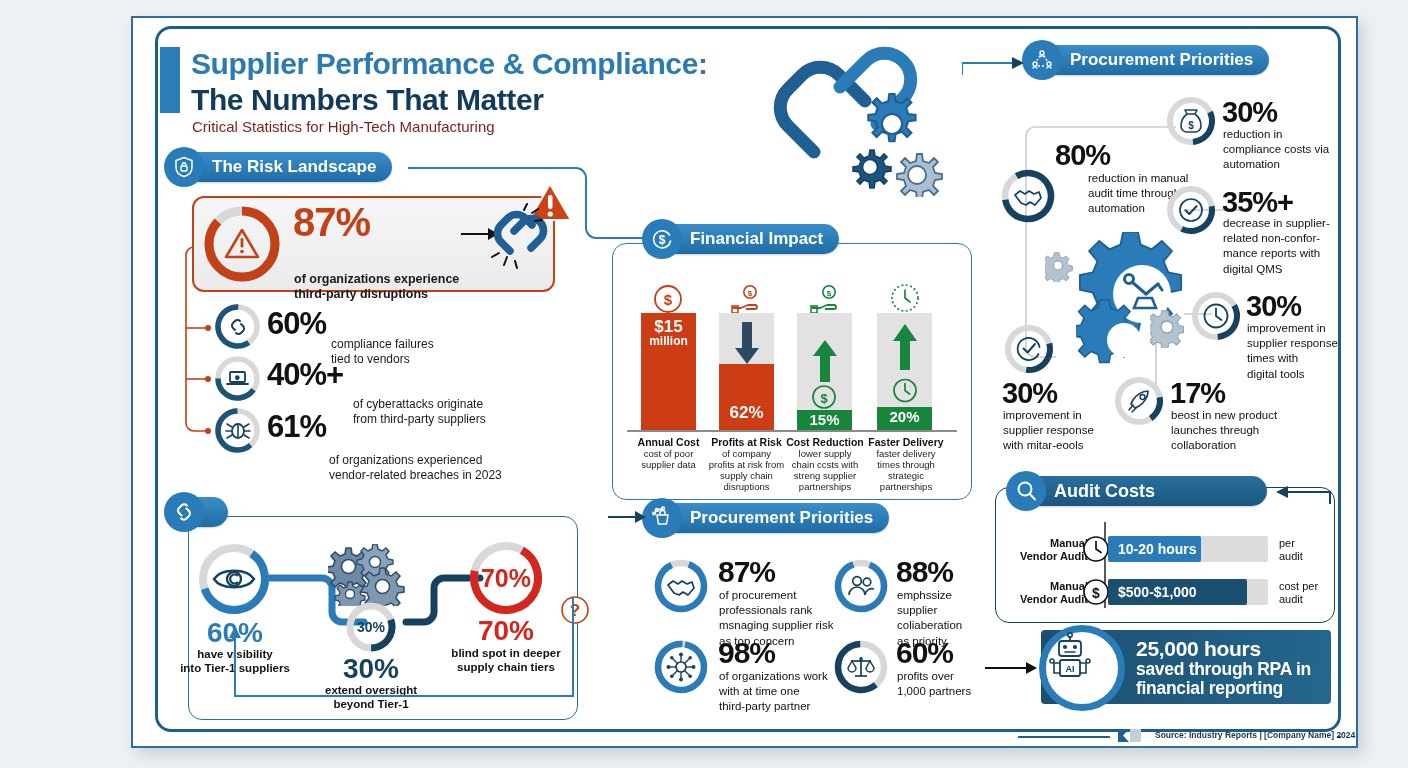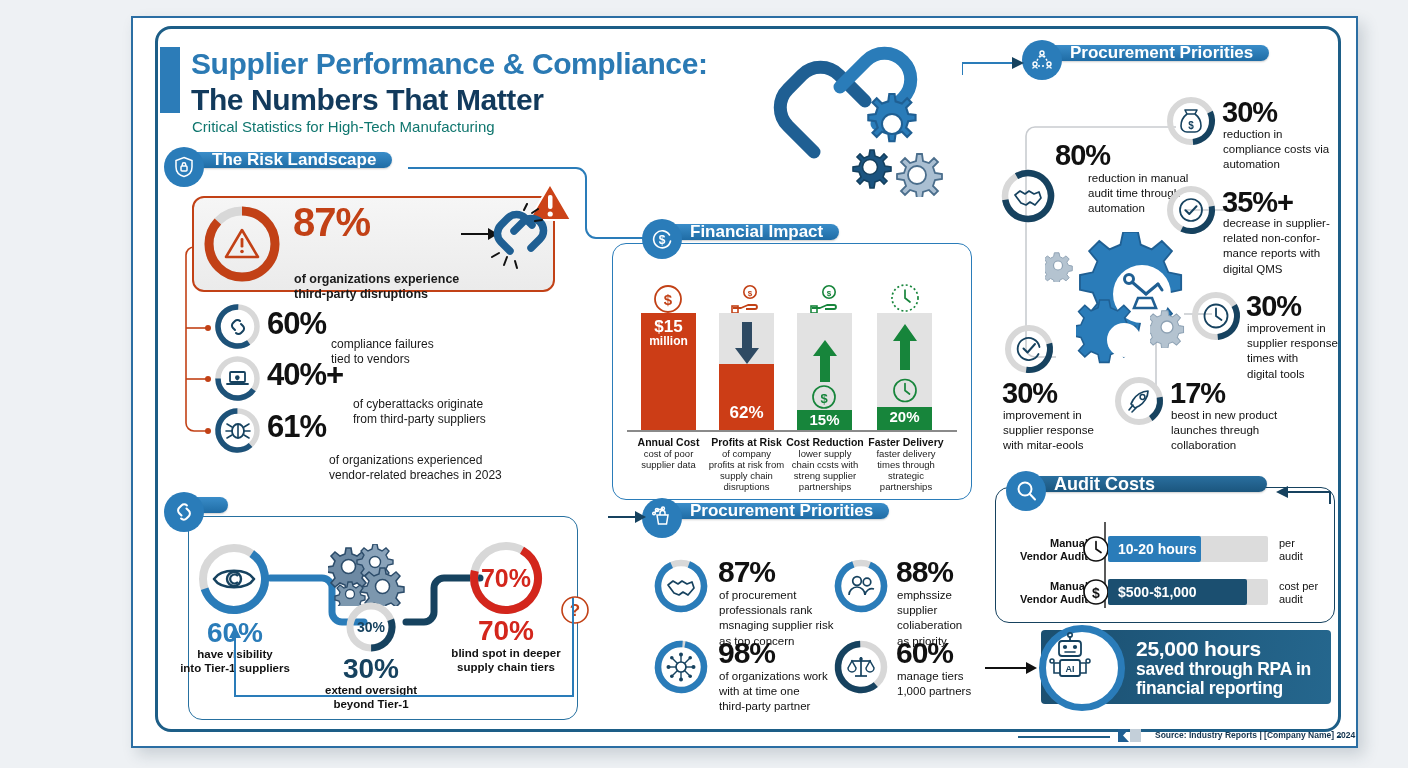--- a/index.html
+++ b/index.html
@@ -34,26 +34,26 @@
     position:absolute; left:191px; top:48px; width:620px;
     font-size:30px; font-weight:bold; color:#2b7ab4; letter-spacing:-.4px;
     line-height:1.08;
   }
   .title2{
     position:absolute; left:191px; top:83px; width:620px;
     font-size:30px; font-weight:bold; color:#123a5c; letter-spacing:-.4px;
   }
   .subtitle{
     position:absolute; left:192px; top:118px; width:620px;
-    font-size:15px; color:#0f766e;
+    font-size:15px; color:#7f1d1d;
   }
 
   
   .pill{
-    position:absolute; height:16px; border-radius:15px;
+    position:absolute; height:30px; border-radius:15px;
     background:linear-gradient(#3a8dc9,#1f6ca5);
     color:#fff; font-size:17px; font-weight:bold;
     display:flex; align-items:center; padding-left:40px; padding-right:16px;
     white-space:nowrap;
     box-shadow:0 1px 2px rgba(0,0,0,.2);
   }
   .pill .badge{
     position:absolute; left:-8px; top:-5px; width:40px; height:40px;
     border-radius:50%; background:#2a7cb9;
     display:flex; align-items:center; justify-content:center;
@@ -537,21 +537,21 @@
       <path d="M14 3 V22" stroke="#16425f" stroke-width="1.7"></path>
       <path d="M4 7 H24" stroke="#16425f" stroke-width="1.7"></path>
       <path d="M8 22 H20" stroke="#16425f" stroke-width="1.7"></path>
       <path d="M1 14 L5 7 L9 14 a4 4 0 0 1-8 0z" fill="none" stroke="#16425f" stroke-width="1.5"></path>
       <path d="M19 14 L23 7 L27 14 a4 4 0 0 1-8 0z" fill="none" stroke="#16425f" stroke-width="1.5"></path>
       <circle cx="14" cy="5" r="1.8" fill="#16425f"></circle>
     </svg>
   </div>
   <div class="statnum" style="position:absolute;left:896px;top:636px;font-size:30px;">60%</div>
   <div style="position:absolute;left:897px;top:669px;font-size:11.5px;line-height:1.32;color:#111">
-    <div>manage tiers</div>
+    <div>profits over</div>
     <div>1,000 partners</div>
   </div>
 
   <div class="pill" style="left:1030px;top:45px;">
     <span class="badge">
       <svg width="24" height="24" viewBox="0 0 24 24" fill="none" stroke="#fff" stroke-width="1.4">
         <circle cx="12" cy="5" r="2"></circle>
           <path d="M9.6 9.5 a2.6 2.6 0 0 1 4.8 0"></path>
         <circle cx="5" cy="16" r="2"></circle>
           <path d="M2.6 20.5 a2.6 2.6 0 0 1 4.8 0"></path>

